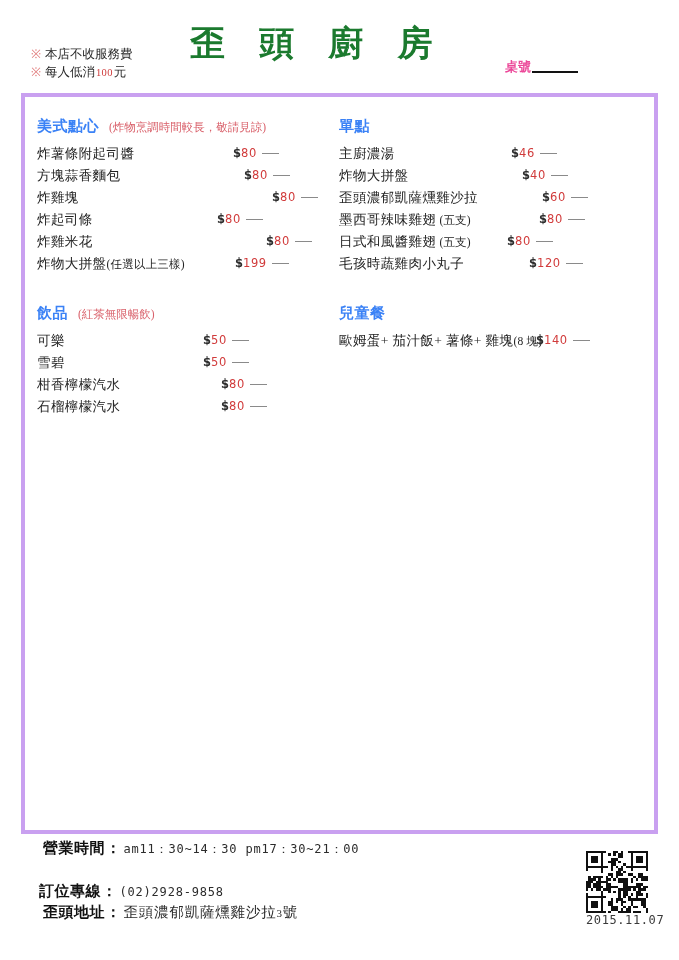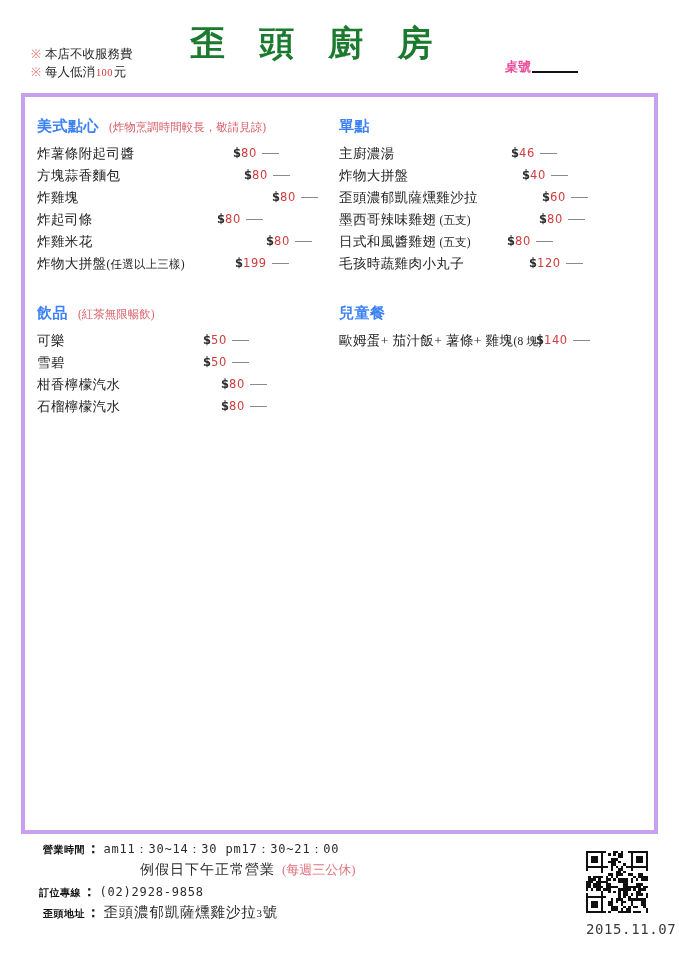--- a/index.html
+++ b/index.html
@@ -174,21 +174,21 @@
     top: 836px;
     width: 679px;
     height: 124px;
   }
   .f-row {
     position: absolute;
     white-space: nowrap;
     line-height: 20px;
   }
   .f-label {
-    font-size: 10px;
+    font-size: 15px;
     font-weight: bold;
     color: #111111;
     font-family: "DejaVu Sans", "Liberation Sans", sans-serif;
     letter-spacing: 0.5px;
   }
   .f-colon {
     font-size: 14.5px;
     font-weight: bold;
     color: #111111;
     margin: 0 3px 0 1px;
@@ -226,22 +226,21 @@
     top: 851px;
     width: 62px;
     text-align: center;
   }
   .qr-code {
     width: 62px;
     height: 62px;
     display: block;
   }
   .qr-date {
-    margin-top: 8px;
-    font-size: 14px;
+    font-size: 12px;
     color: #3a3a3a;
     font-family: "DejaVu Sans Mono", "Liberation Mono", monospace;
     letter-spacing: 0.6px;
     white-space: nowrap;
   }
 </style>
 </head>
 <body>
 
 <div class="header">
@@ -299,23 +298,20 @@
       </div>
   </div>
 </div>
 
 <div class="footer">
 
   <div class="f-row f-hours">
     <span class="f-label">營業時間</span><span class="f-colon">：</span><span class="f-val-mono">am11：30~14：30  pm17：30~21：00</span>
   </div>
 
-  <div class="f-row f-holiday">
-    <span class="f-val">例假日下午正常營業</span><span class="f-note">(每週三公休)</span>
-  </div>
 
   <div class="f-row f-tel">
     <span class="f-label">訂位專線</span><span class="f-colon">：</span><span class="f-val-mono">(02)2928-9858</span>
   </div>
 
   <div class="f-row f-addr">
     <span class="f-label">歪頭地址</span><span class="f-colon">：</span><span class="f-val">歪頭濃郁凱薩燻雞沙拉</span><span class="f-val f-num">3</span><span class="f-val">號</span>
   </div>
 </div>
 

